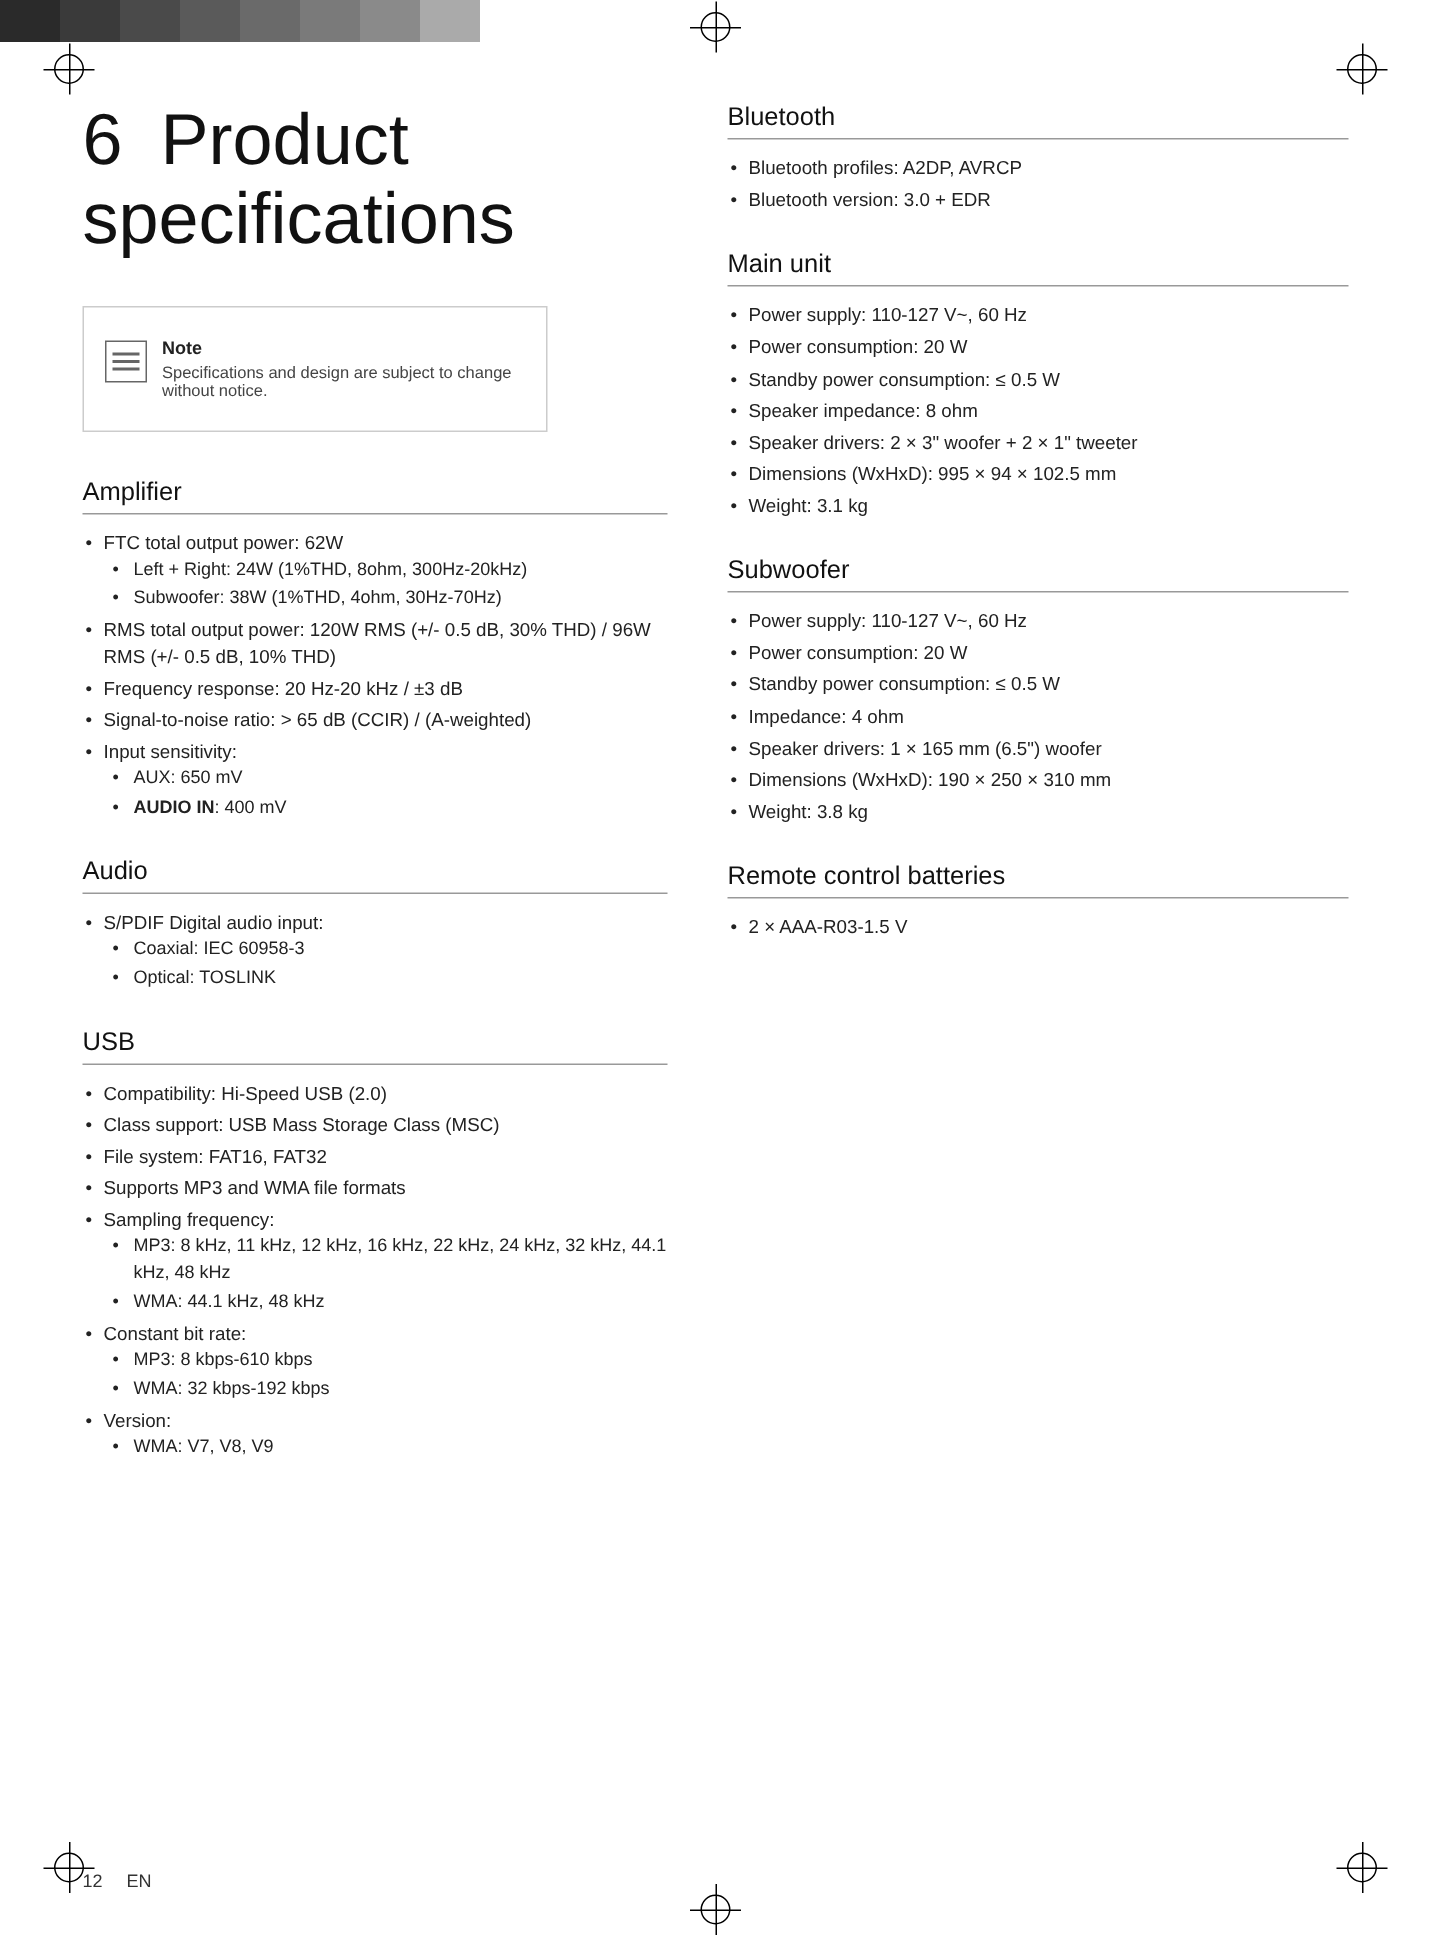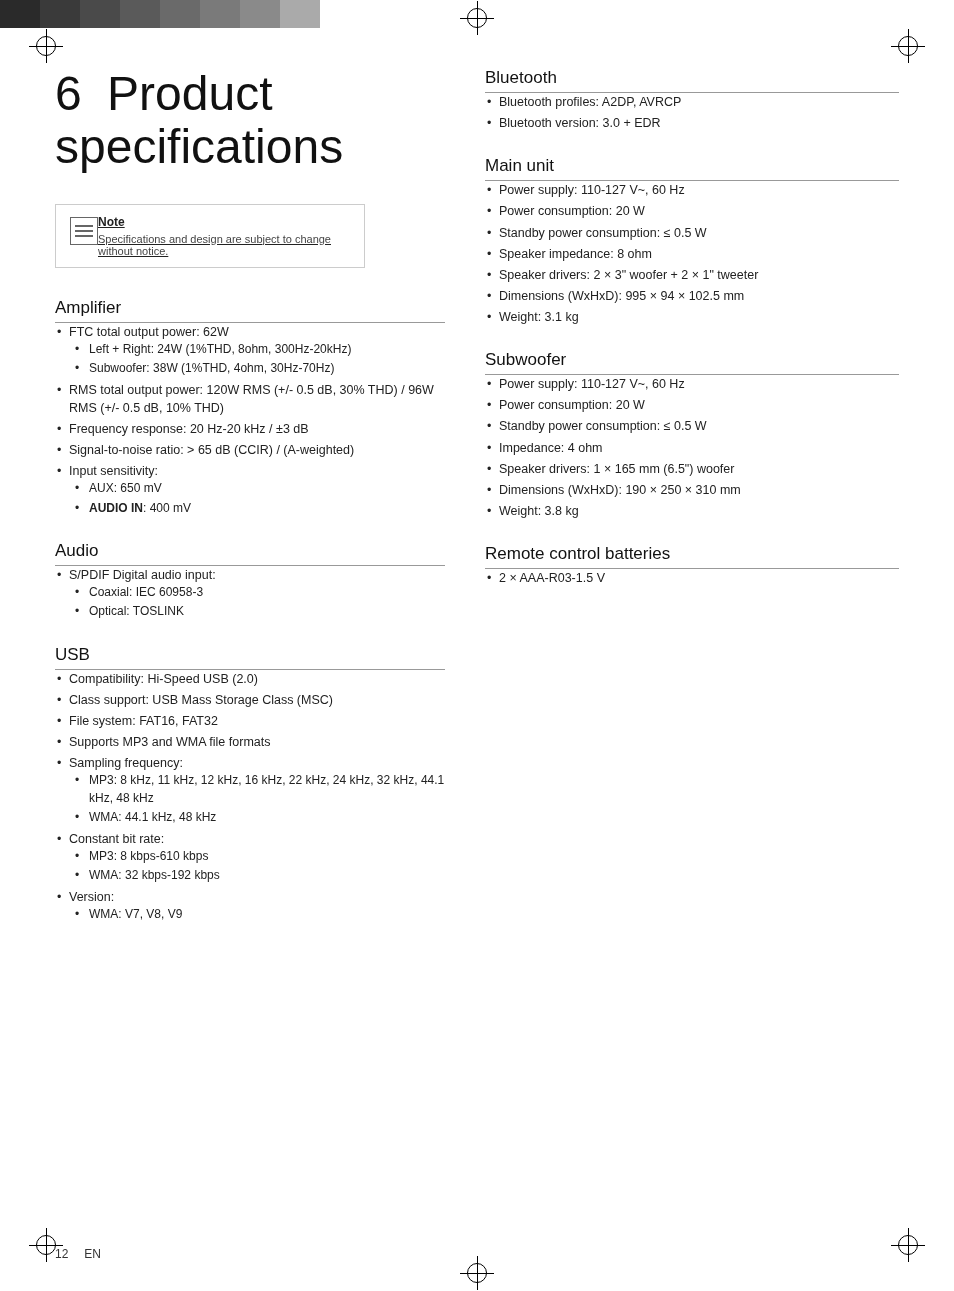--- a/index.html
+++ b/index.html
@@ -65,26 +65,26 @@
     }
 
     .page-title .chapter-num {
       font-size: 48px;
       font-weight: 300;
       margin-right: 12px;
     }
 
     .note-box {
       border: 1.5px solid #ccc;
-      padding: 10px 14px;
+      padding: 20px 14px;
       margin-bottom: 30px;
       max-width: 310px;
       display: flex;
       align-items: flex-start;
-      text-decoration: underline;
+      gap: 10px;
     }
 
     .note-icon {
       width: 28px;
       height: 28px;
       border: 1.5px solid #666;
       flex-shrink: 0;
       display: flex;
       flex-direction: column;
       justify-content: center;
@@ -112,20 +112,21 @@
 
     .section {
       margin-bottom: 24px;
     }
 
     .section-title {
       font-size: 17px;
       font-weight: normal;
       border-bottom: 1.5px solid #999;
       padding-bottom: 4px;
+      margin-bottom: 10px;
       color: #111;
     }
 
     ul.spec-list {
       list-style: none;
       padding: 0;
       margin: 0;
     }
     ul.spec-list > li {
       padding-left: 14px;

